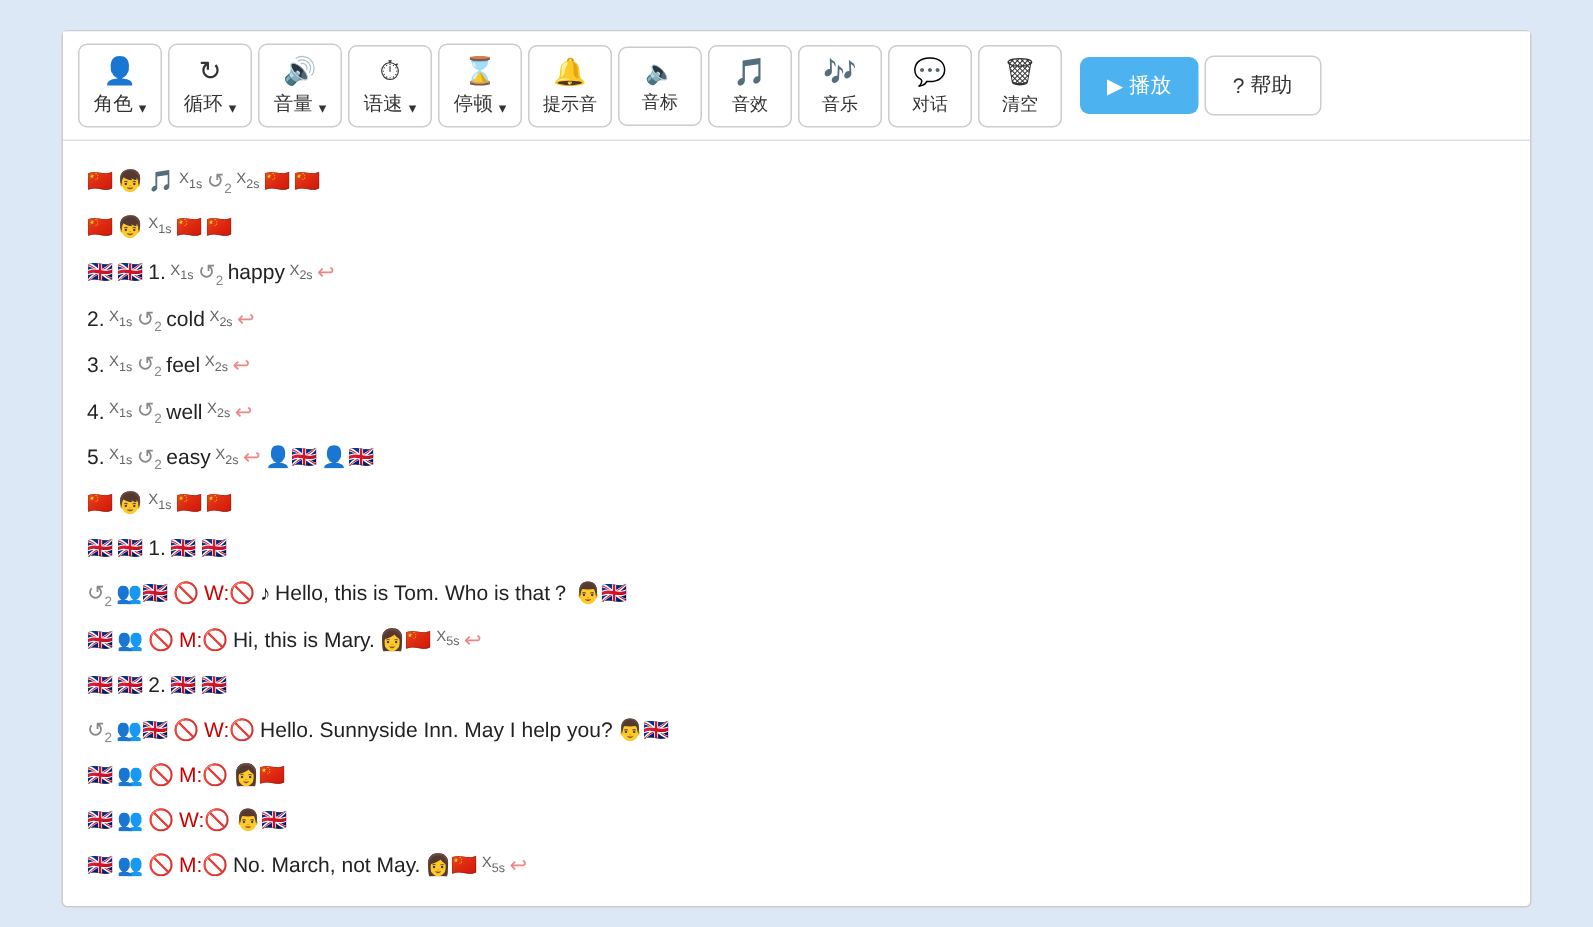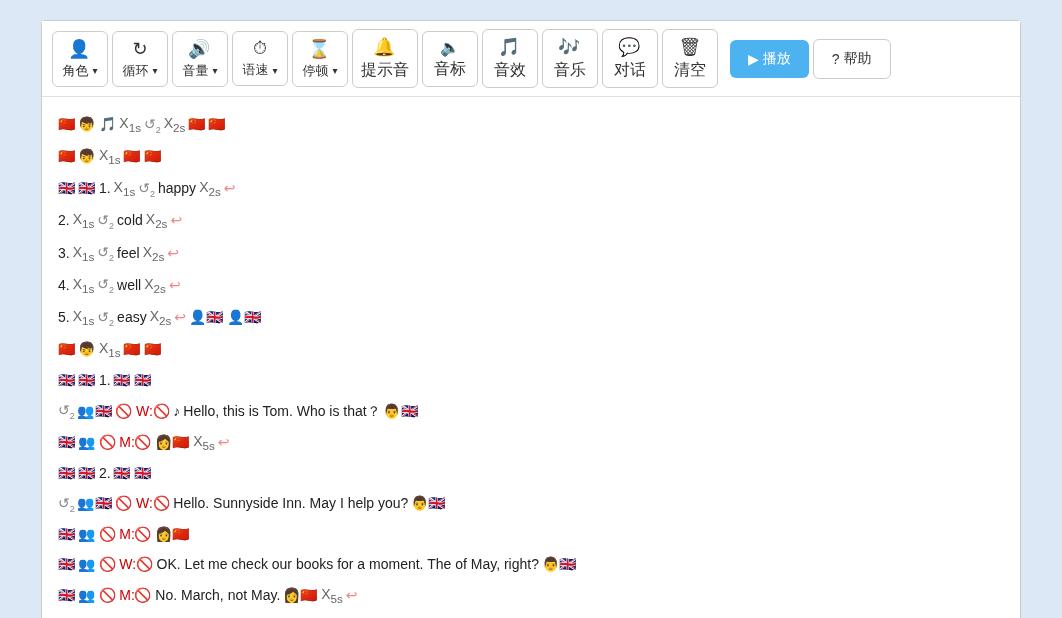--- a/index.html
+++ b/index.html
@@ -34,22 +34,22 @@
       border-radius: 6px;
       background: #fff;
       padding: 6px 8px;
       cursor: pointer;
       min-width: 56px;
       font-size: 13px;
       color: #333;
       user-select: none;
     }
     .tool-btn .icon { font-size: 18px; margin-bottom: 2px; }
-    .tool-btn .label { font-size: 16px; }
-    .tool-btn .label-with-arrow { display: flex; align-items: center; gap: 4px; }
+    .tool-btn .label { font-size: 12px; }
+    .tool-btn .label-with-arrow { display: flex; align-items: flex-end; gap: 4px; }
     .play-btn {
       display: flex;
       align-items: center;
       justify-content: center;
       background: #4db3f0;
       color: #fff;
       border: none;
       border-radius: 6px;
       padding: 10px 18px;
       font-size: 14px;
@@ -77,21 +77,21 @@
     }
     .content-line {
       display: flex;
       align-items: center;
       flex-wrap: wrap;
       gap: 3px;
       margin-bottom: 2px;
       font-size: 14px;
     }
     .x-badge {
-      font-size: 14px;
+      font-size: 10px;
       color: #666;
       vertical-align: super;
     }
     .down-arrow { font-size: 10px; }
   </style>
 </head>
 <body>
 
 <div class="outer">
 
@@ -272,20 +272,21 @@
       <span>♪</span>
       <span>Hello, this is Tom. Who is that？</span>
       <span>👨🇬🇧</span>
     </div>
 
     <div class="content-line">
       <span>🇬🇧</span>
       <span>👥</span>
       <span style="color:#c00;">🚫</span>
       <span style="color:#c00;">M:🚫</span>
+      <span>Hi, this is Mary.</span>
       <span>👩🇨🇳</span>
       <span class="x-badge">X<sub>5s</sub></span>
       <span style="color:#e88;">↩</span>
     </div>
 
     <div class="content-line">
       <span>🇬🇧</span>
       <span>🇬🇧</span>
       <span>2.</span>
       <span>🇬🇧</span>
@@ -307,21 +308,20 @@
       <span style="color:#c00;">🚫</span>
       <span style="color:#c00;">M:🚫</span>
       <span>👩🇨🇳</span>
     </div>
 
     <div class="content-line">
       <span>🇬🇧</span>
       <span>👥</span>
       <span style="color:#c00;">🚫</span>
       <span style="color:#c00;">W:🚫</span>
-      <span>OK. Let me check our books for a moment. The of May, right?</span>
       <span>👨🇬🇧</span>
     </div>
 
     <div class="content-line">
       <span>🇬🇧</span>
       <span>👥</span>
       <span style="color:#c00;">🚫</span>
       <span style="color:#c00;">M:🚫</span>
       <span>No. March, not May.</span>
       <span>👩🇨🇳</span>

